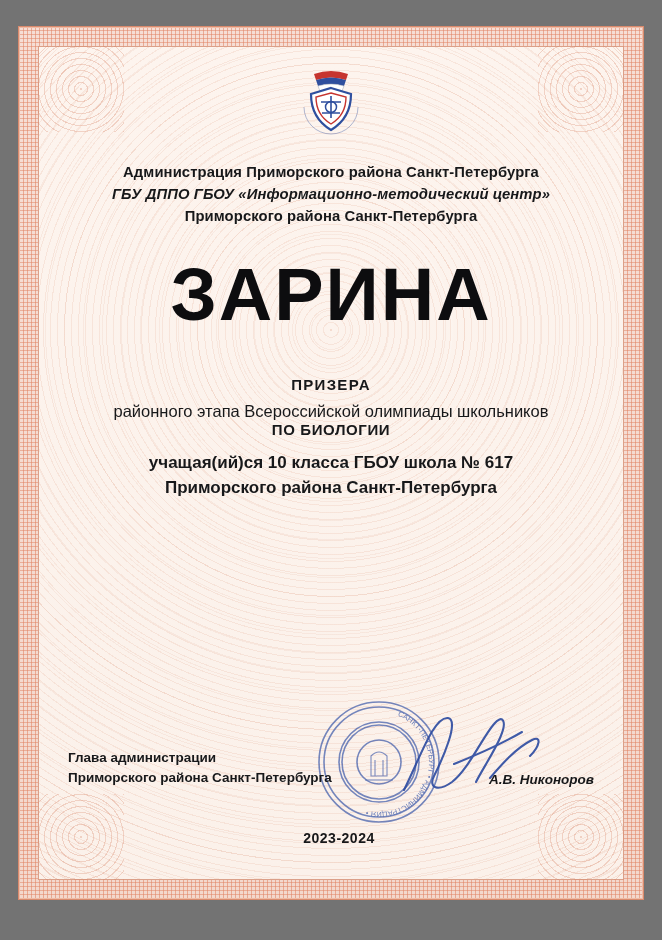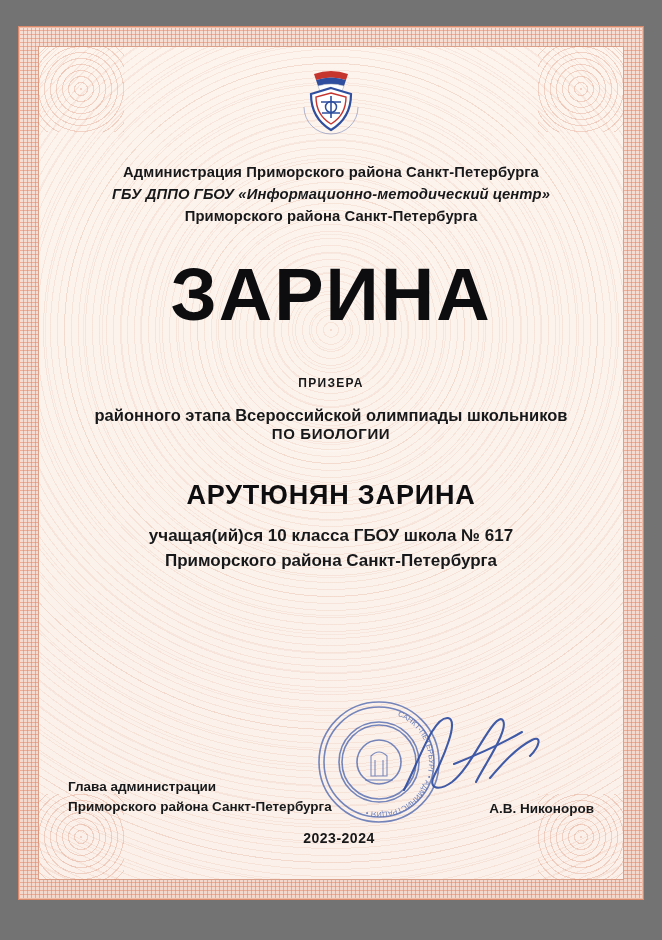--- a/index.html
+++ b/index.html
@@ -103,29 +103,29 @@
     margin-top: 30px;
     font-size: 74px;
     line-height: 1;
     font-weight: 700;
     letter-spacing: 2px;
     color: #0d0d0f;
   }
 
   .award-kind {
     margin-top: 44px;
-    font-size: 12px;
+    font-size: 15px;
     font-weight: 700;
     letter-spacing: 1.3px;
     color: #17181a;
   }
   .award-stage {
-    margin-top: 16px;
+    margin-top: 9px;
     font-size: 16.5px;
-    font-weight: 700;
+    font-weight: 400;
     color: #17181a;
   }
   .award-subject {
     font-size: 15px;
     font-weight: 700;
     letter-spacing: .6px;
     color: #17181a;
   }
 
   .awarded-label {
@@ -149,30 +149,30 @@
     font-weight: 700;
     line-height: 1.5;
     color: #17181a;
   }
 
   
   .sig-block {
     position: absolute;
     left: 8px;
     right: 8px;
-    bottom: 63px;
+    bottom: 92px;
     display: flex;
     justify-content: space-between;
     align-items: flex-end;
     font-size: 13.5px;
     font-weight: 700;
     color: #17181a;
   }
   .sig-left { text-align: left; line-height: 1.5; }
-  .sig-right { text-align: right; padding-bottom: 1px; }
+  .sig-right { text-align: right; padding-bottom: 1px; font-style: italic; }
 
   .year {
     position: absolute;
     left: 16px; right: 0;
     bottom: 34px;
     font-size: 14px;
     font-weight: 700;
     color: #17181a;
     letter-spacing: .5px;
   }
@@ -232,21 +232,20 @@
       <div>Приморского района Санкт-Петербурга</div>
     </div>
 
     <div class="diploma-title">ЗАРИНА</div>
 
     <div class="award-kind">ПРИЗЕРА</div>
     <div class="award-stage">районного этапа Всероссийской олимпиады школьников</div>
     <div class="award-subject">ПО БИОЛОГИИ</div>
 
 
-    <div class="recipient-name">АРУТЮНЯН ЗАРИНА</div>
     <div class="recipient-class">
       <div>учащая(ий)ся 10 класса ГБОУ школа № 617</div>
       <div>Приморского района Санкт-Петербурга</div>
     </div>
 
     <div class="stamp">
       <svg width="128" height="128" viewBox="0 0 128 128" aria-hidden="true">
         <g fill="none" stroke="#3a57a8" stroke-width="1.6" opacity="0.85">
           <circle cx="64" cy="64" r="60"></circle>
           <circle cx="64" cy="64" r="55"></circle>

